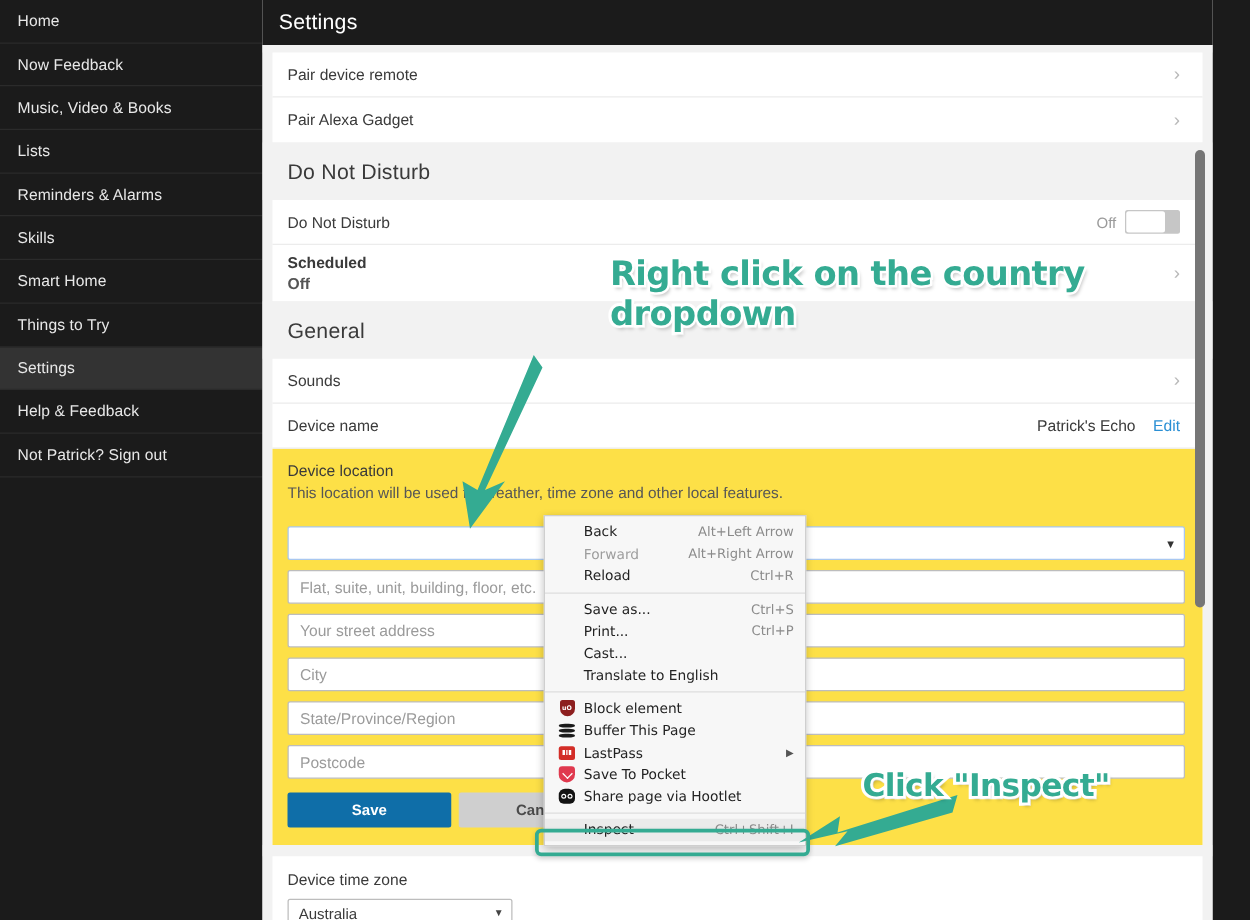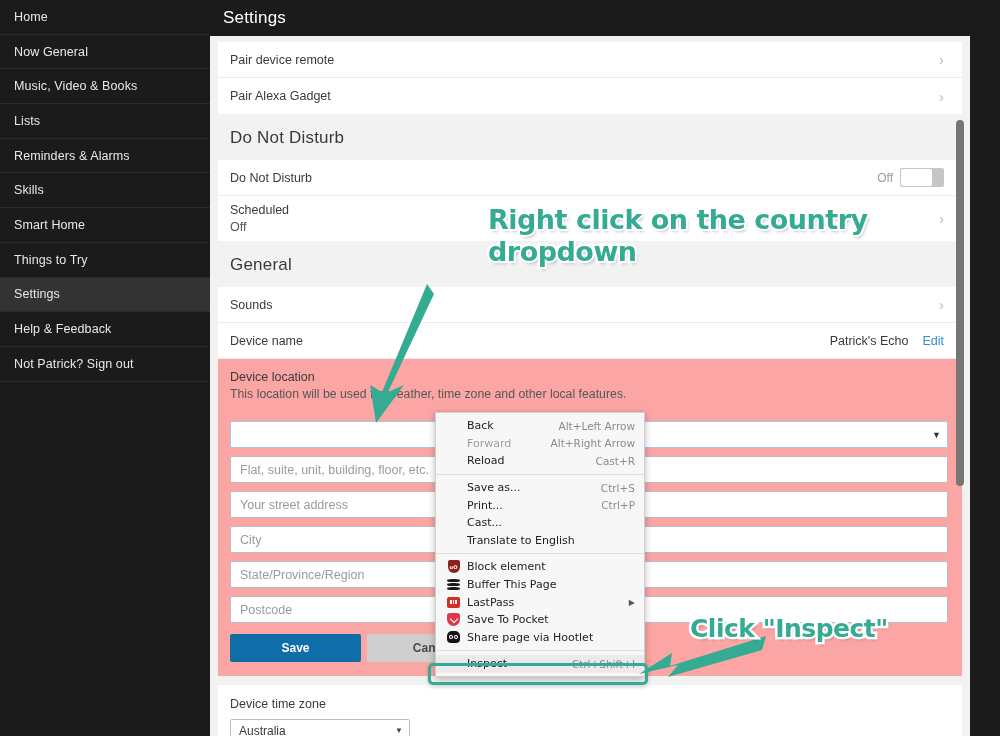--- a/index.html
+++ b/index.html
@@ -78,28 +78,28 @@
   .toggle-state { font-size: 12px; color: #9a9a9a; }
   .toggle {
     width: 44px; height: 19px; border-radius: 2px;
     background: #c6c6c6; position: relative; cursor: pointer;
   }
   .toggle .knob {
     position: absolute; left: 1px; top: 1px;
     width: 31px; height: 17px; background: #ffffff; border-radius: 2px;
   }
 
-  .two-line { display: flex; flex-direction: column; justify-content: center; flex: 1; line-height: 1.32; padding: 6px 0; }
+  .two-line { display: flex; flex-direction: column; justify-content: center; flex: 1; line-height: 1.32; padding: 6px 0; font-weight: bold; }
   .two-line .sub { color: #555; }
 
   .dev-name-val { color: #3a3a3a; font-size: 12.5px; margin-right: 14px; }
   .edit-link { color: #2a8fd4; font-size: 12.5px; cursor: pointer; }
 
   
-  .loc-block { padding: 11px 12px 14px 12px; background:#fca5a5; }
+  .loc-block { padding: 11px 12px 14px 12px; background:#fde047; }
   .loc-title { font-size: 12.5px; color: #3a3a3a; }
   .loc-desc { font-size: 12.3px; color: #565656; margin-top: 3px; }
 
   .country-select {
     margin-top: 20px;
     width: 718px; height: 27px;
     border: 1px solid #a8c7f0;
     border-radius: 2px;
     background: #ffffff;
     position: relative;
@@ -256,21 +256,21 @@
 </head>
 <body>
 
 <div id="app">
 
   <nav id="sidebar">
       <div class="nav-item">
         <span>Home</span>
       </div>
       <div class="nav-item">
-        <span>Now General</span>
+        <span>Now Feedback</span>
       </div>
       <div class="nav-item">
         <span>Music, Video &amp; Books</span>
       </div>
       <div class="nav-item">
         <span>Lists</span>
       </div>
       <div class="nav-item">
         <span>Reminders &amp; Alarms</span>
       </div>
@@ -402,21 +402,21 @@
       <div class="mi indent">
         <span class="mi-text">Back</span>
         <span class="mi-accel">Alt+Left Arrow</span>
       </div>
       <div class="mi disabled indent">
         <span class="mi-text">Forward</span>
         <span class="mi-accel">Alt+Right Arrow</span>
       </div>
       <div class="mi indent">
         <span class="mi-text">Reload</span>
-        <span class="mi-accel">Cast+R</span>
+        <span class="mi-accel">Ctrl+R</span>
       </div>
       <div class="msep"></div>
       <div class="mi indent">
         <span class="mi-text">Save as...</span>
         <span class="mi-accel">Ctrl+S</span>
       </div>
       <div class="mi indent">
         <span class="mi-text">Print...</span>
         <span class="mi-accel">Ctrl+P</span>
       </div>

